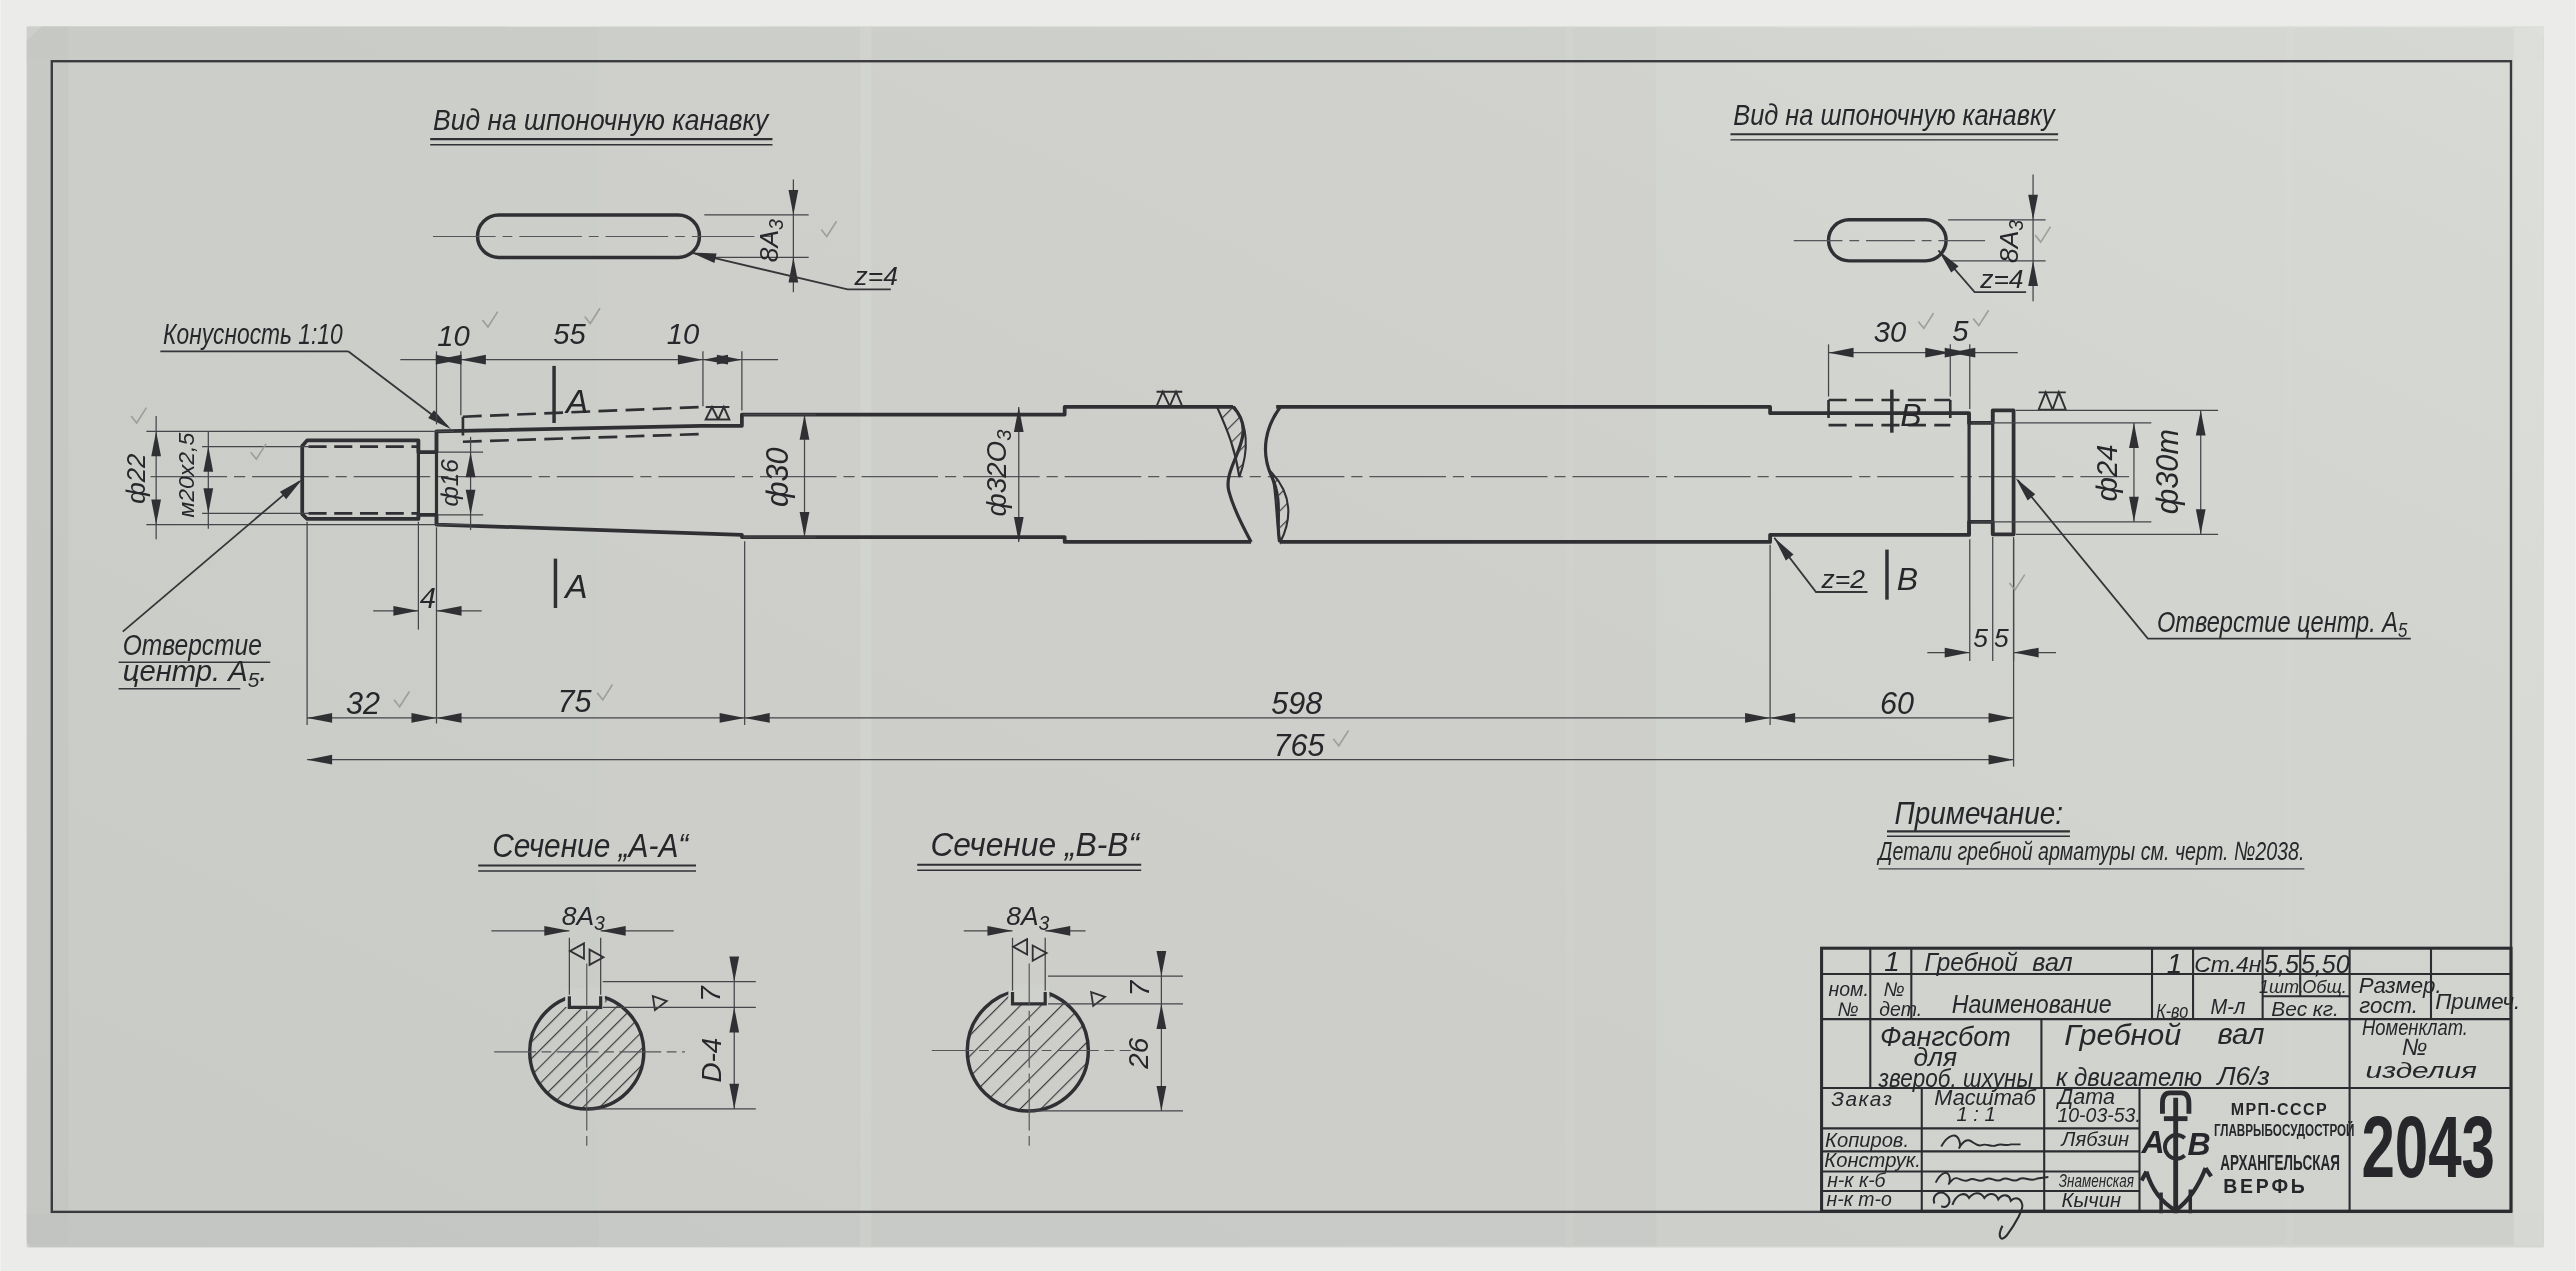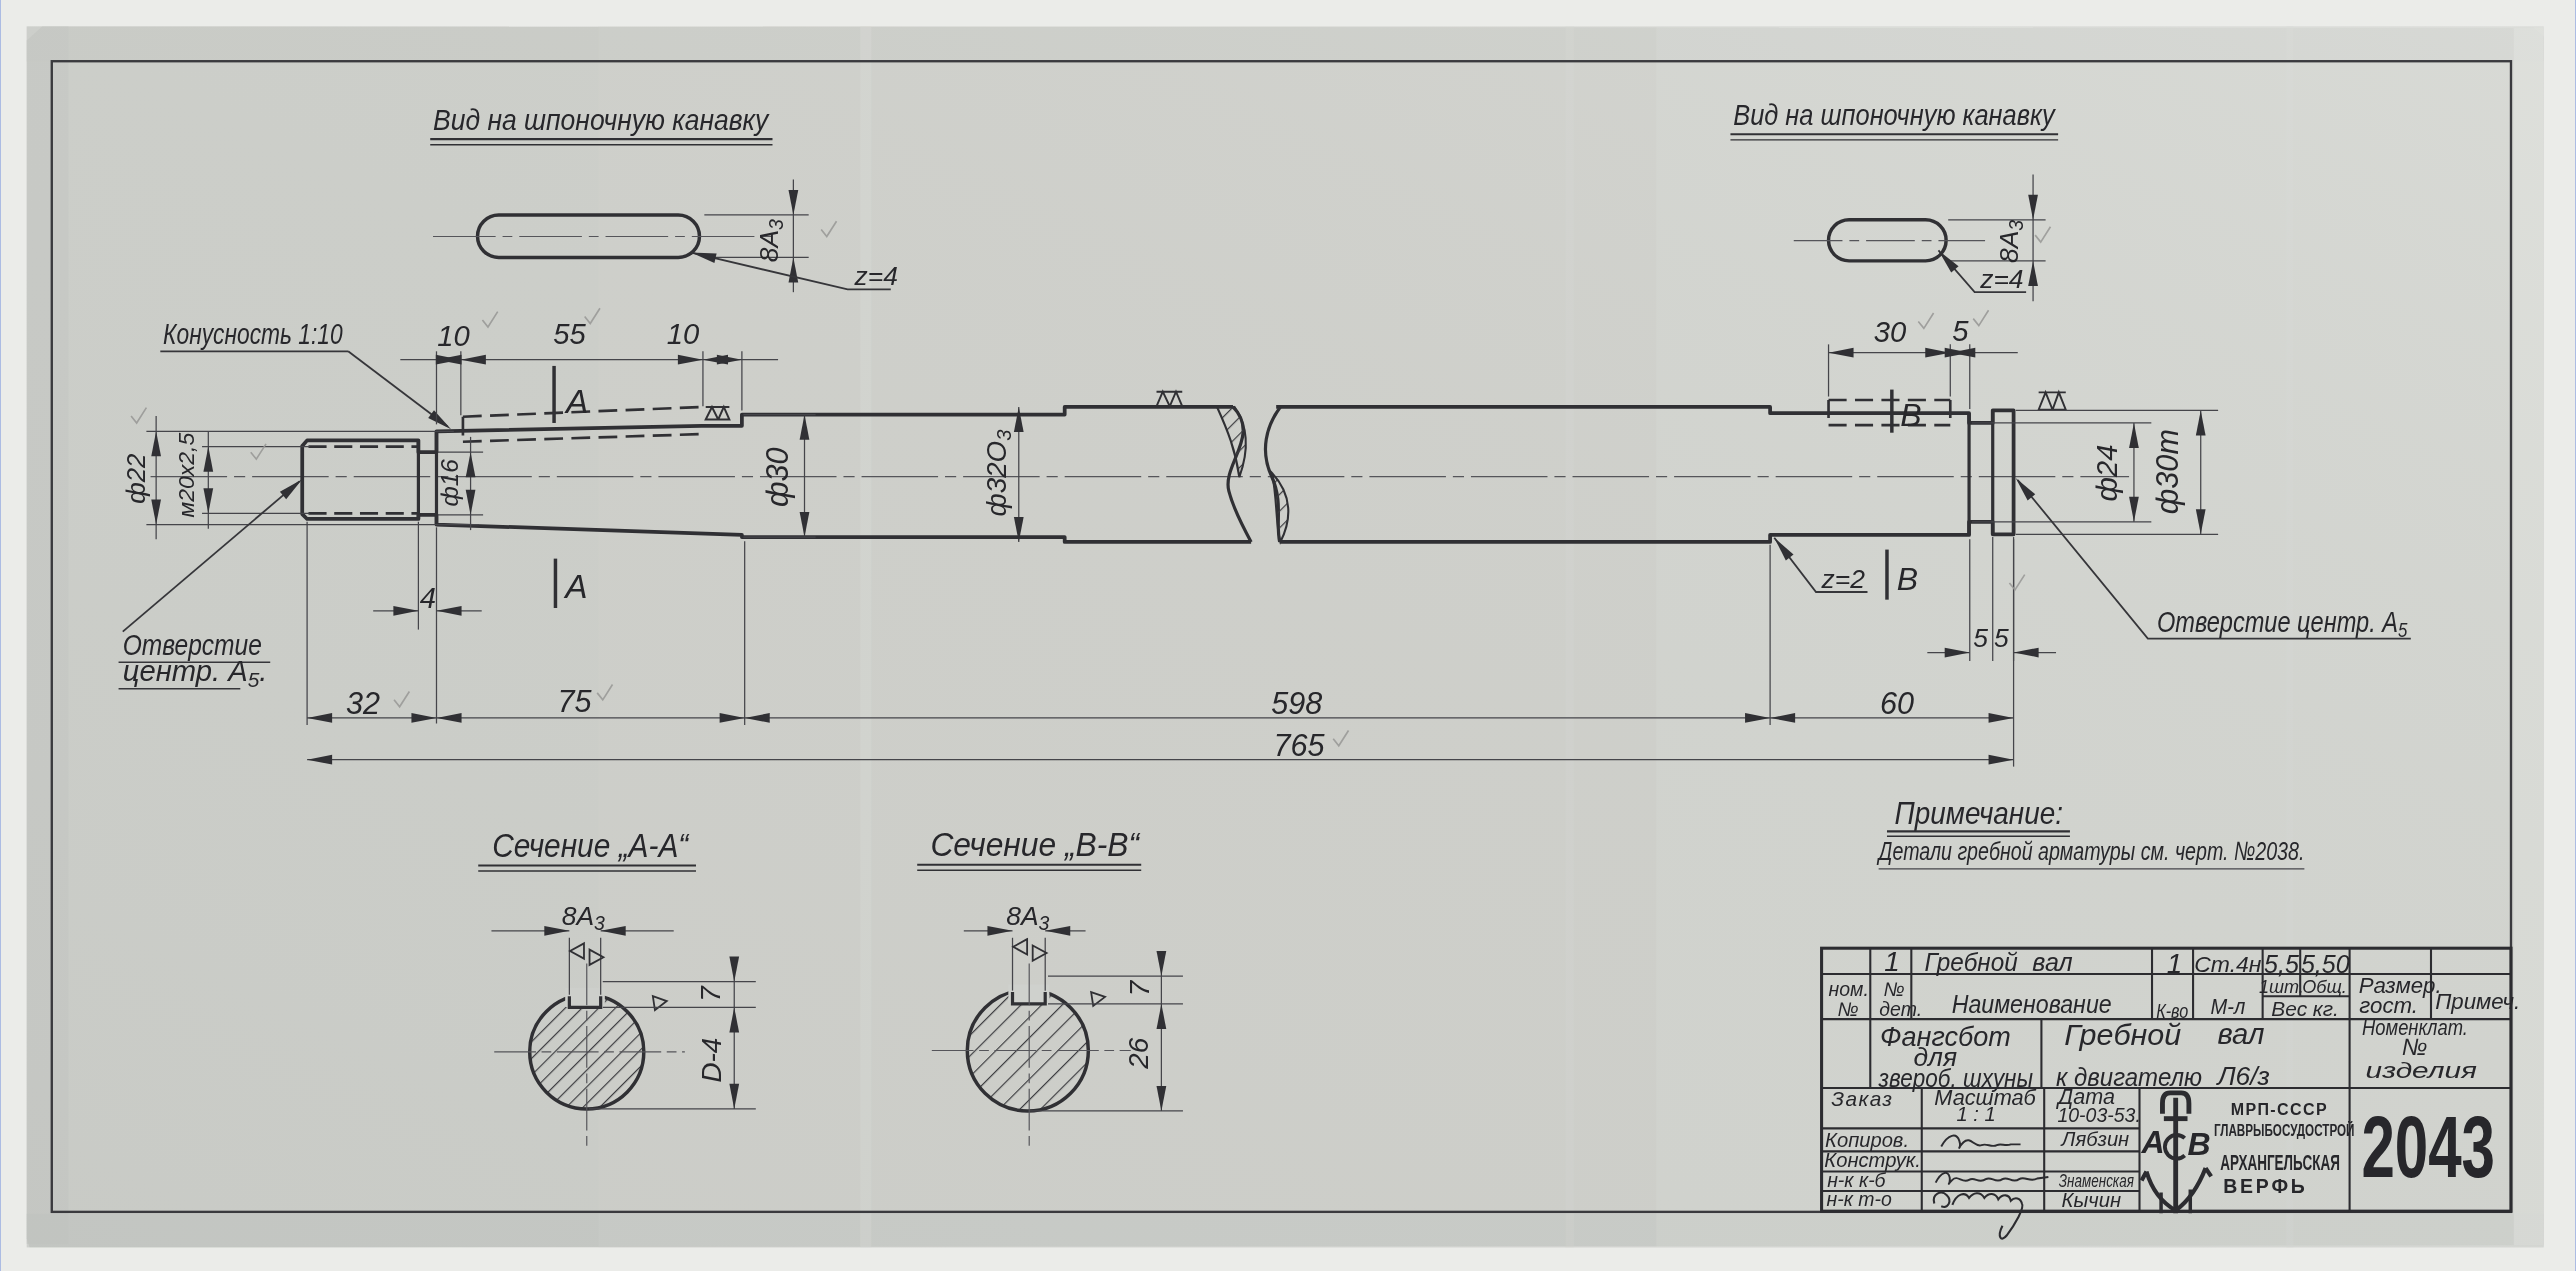--- a/index.html
+++ b/index.html
@@ -1,16 +1,16 @@
 <!DOCTYPE html>
 <html style="font-size:11px"><head>
 <meta charset="utf-8">
 <style>
 html,body{margin:0;padding:0;background:#e9eae7;}
-#page{position:relative;width:2576px;height:1271px;background:#1d4ed8;overflow:hidden;}
+#page{position:relative;width:2576px;height:1271px;background:#ffffff;overflow:hidden;}
 text{font-family:"Liberation Sans",sans-serif;fill:#27272b;}
 .hw{font-style:italic;}
 </style>
 </head>
 <body>
 <div id="page">
 <svg width="2576" height="1271" viewBox="0 0 3702 1827">
 <defs>
 <path id="A" d="M0 0 L-36 -7 L-36 7 Z" fill="#303034"></path>
 <pattern id="h" patternUnits="userSpaceOnUse" width="17" height="17" patternTransform="rotate(-45)">

